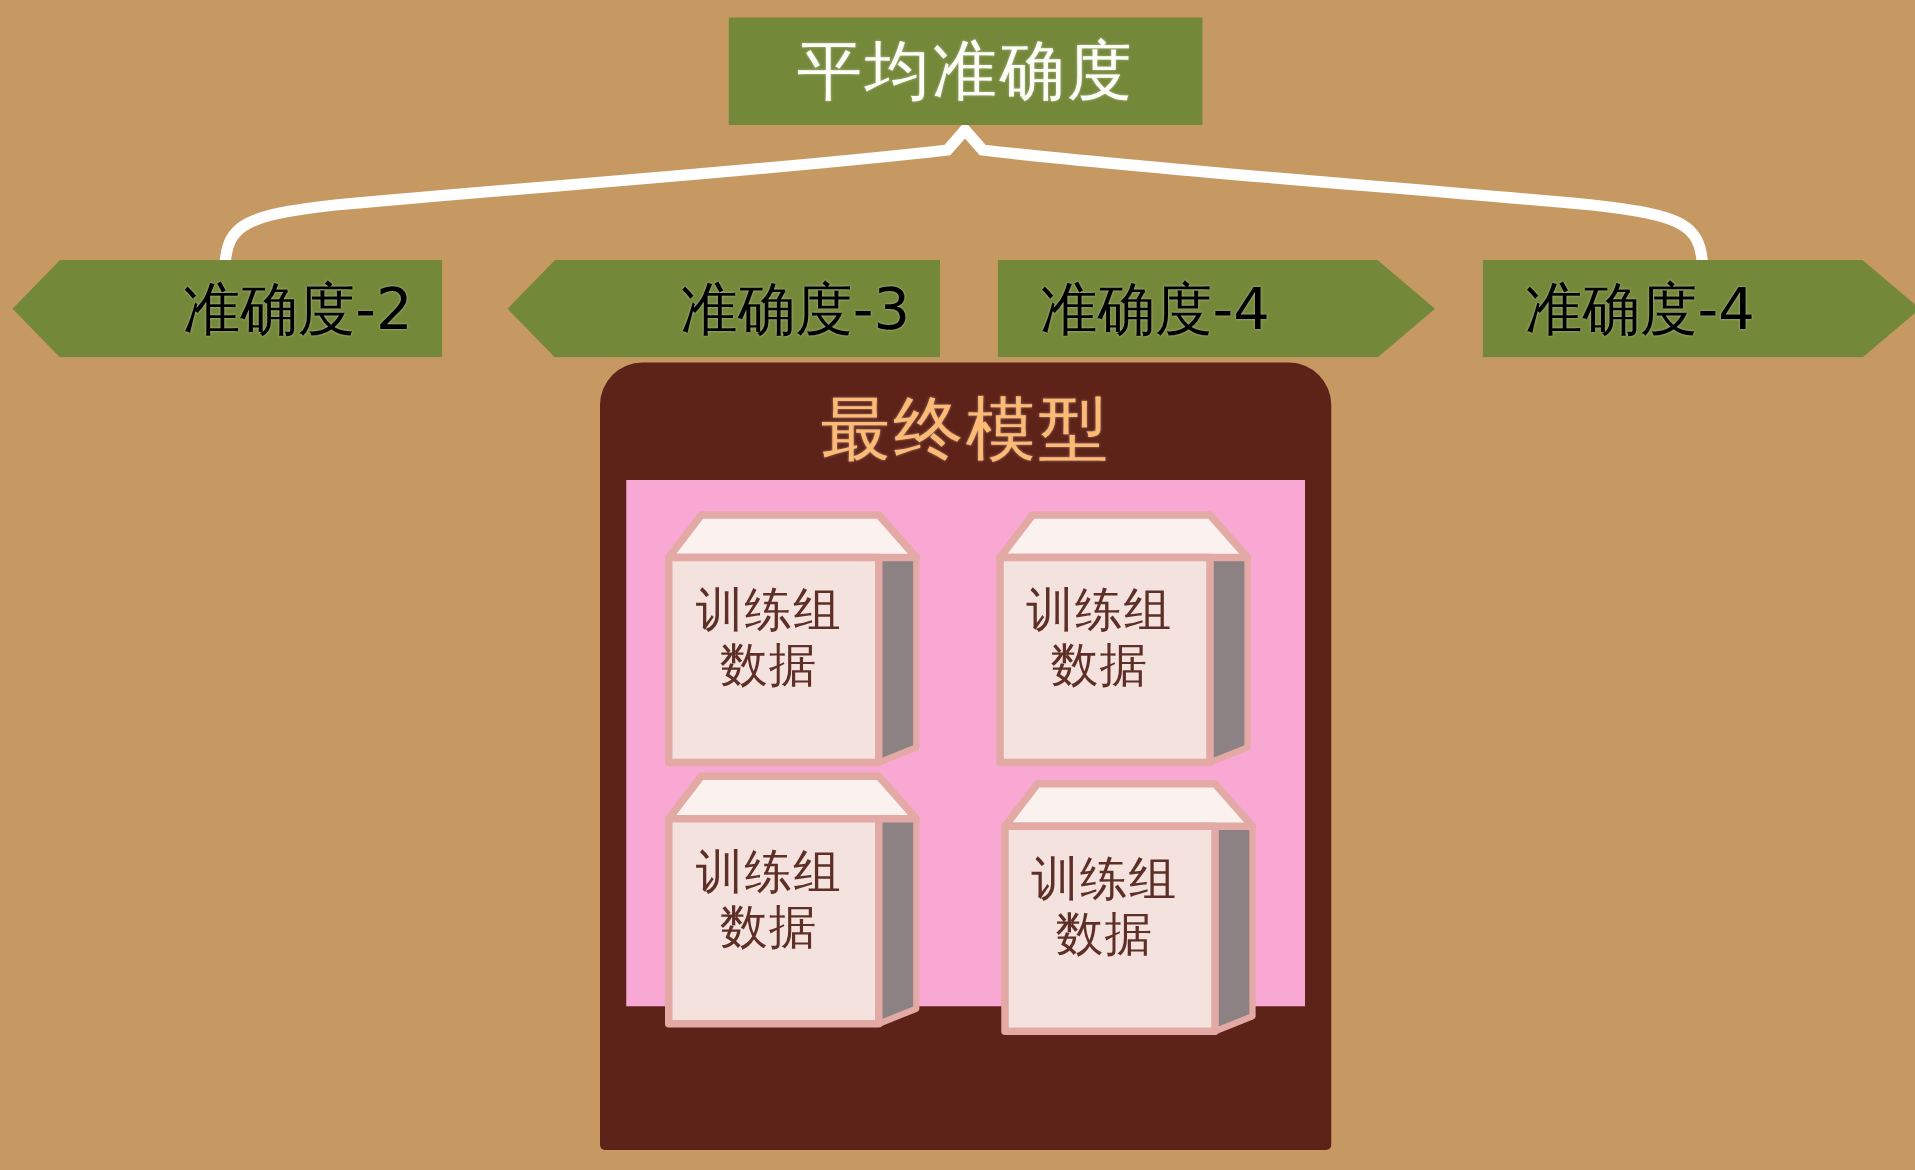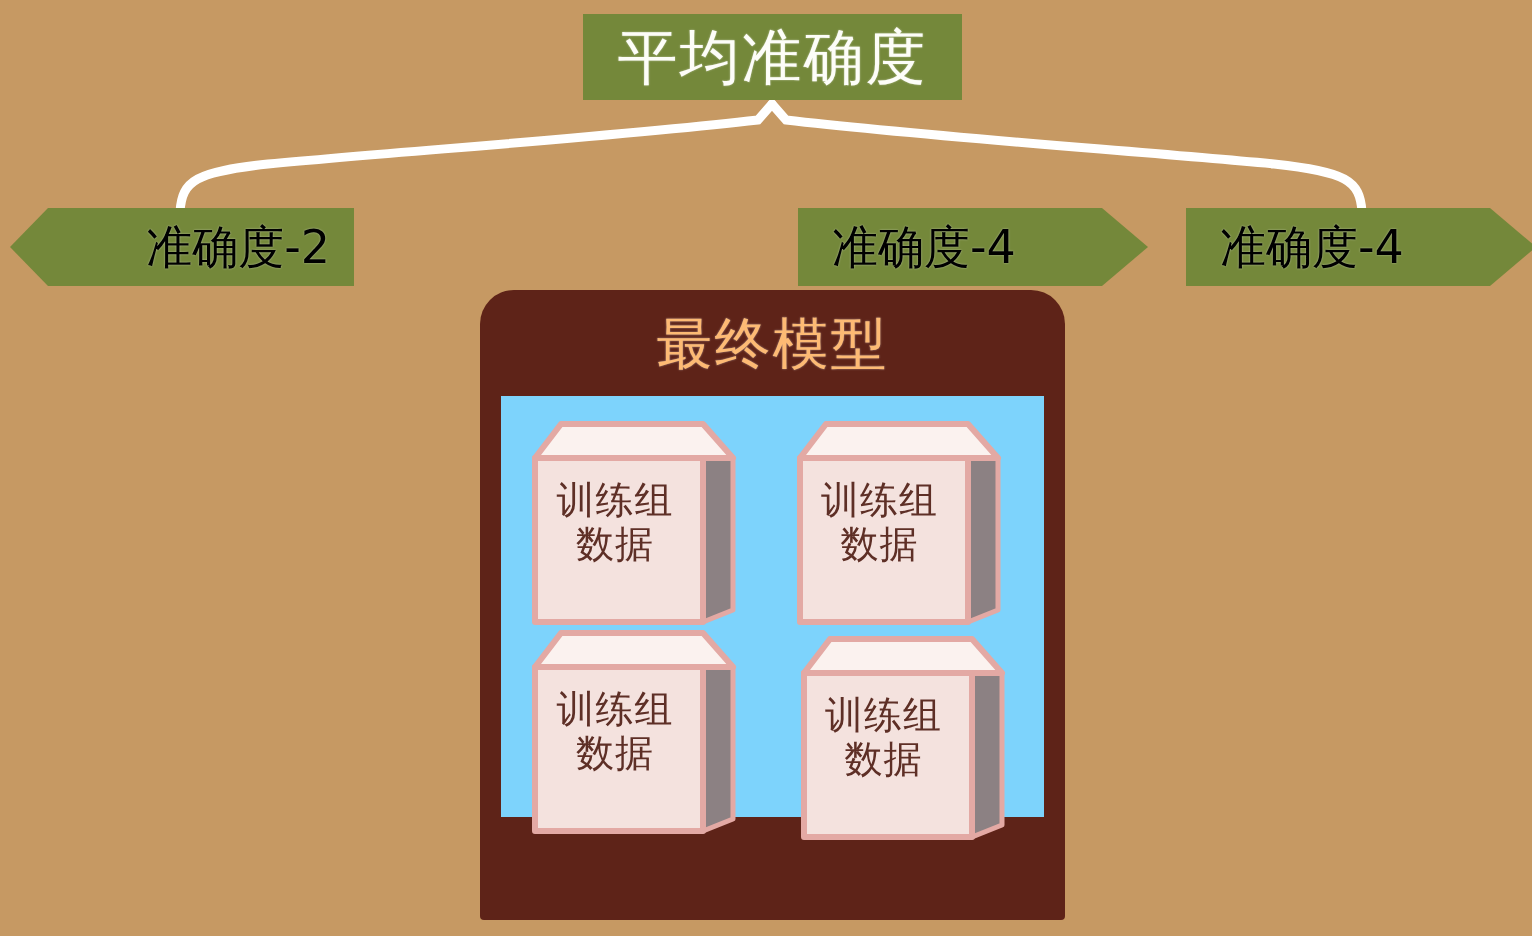--- a/index.html
+++ b/index.html
@@ -30,21 +30,21 @@
     width: 379px;
     height: 86px;
     background: #74883a;
     display: flex;
     align-items: center;
     justify-content: center;
     z-index: 5;
   }
   .title-text {
     color: #fdfdf8;
-    font-size: 60px;
+    font-size: 52px;
     line-height: 1;
     letter-spacing: 2px;
     font-weight: 500;
     text-shadow: 0 0 2px rgba(255,255,255,0.55);
     white-space: nowrap;
   }
 
   
   .brace-svg {
     position: absolute;
@@ -116,24 +116,24 @@
     color: #fdba74;
     font-size: 56px;
     line-height: 1;
     letter-spacing: 2px;
     text-shadow: 0 0 2px rgba(255,255,255,0.5);
     white-space: nowrap;
   }
   .model-inner {
     position: absolute;
     left: 21px;
-    top: 106px;
+    top: 94px;
     width: 543px;
     height: 421px;
-    background: #7dd3fc;
+    background: #f9a8d4;
     box-sizing: border-box;
     display: grid;
     grid-template-columns: 1fr 1fr;
     grid-template-rows: 1fr 1fr;
     column-gap: 6px;
     row-gap: 2px;
     padding: 12px 14px 14px 14px;
   }
 
   
@@ -184,20 +184,23 @@
     <path d="M 1362 212 C 1360 180 1346 172 1274 164 C 1122 150 922 136 786 120 L 772 104" fill="none" stroke="#ffffff" stroke-width="9" stroke-linecap="round"></path>
   </svg>
 
   <div class="title-box">
     <span class="title-text">平均准确度</span>
   </div>
 
   <div class="arrow point-left" id="arrow-0">
     <span class="arrow-label">准确度-2</span>
   </div>
+  <div class="arrow point-left" id="arrow-1">
+    <span class="arrow-label">准确度-3</span>
+  </div>
   <div class="arrow point-right" id="arrow-2">
     <span class="arrow-label">准确度-4</span>
   </div>
   <div class="arrow point-right" id="arrow-3">
     <span class="arrow-label">准确度-4</span>
   </div>
 
   <div class="model-box">
     <div class="model-header">
       <span class="model-header-text">最终模型</span>

